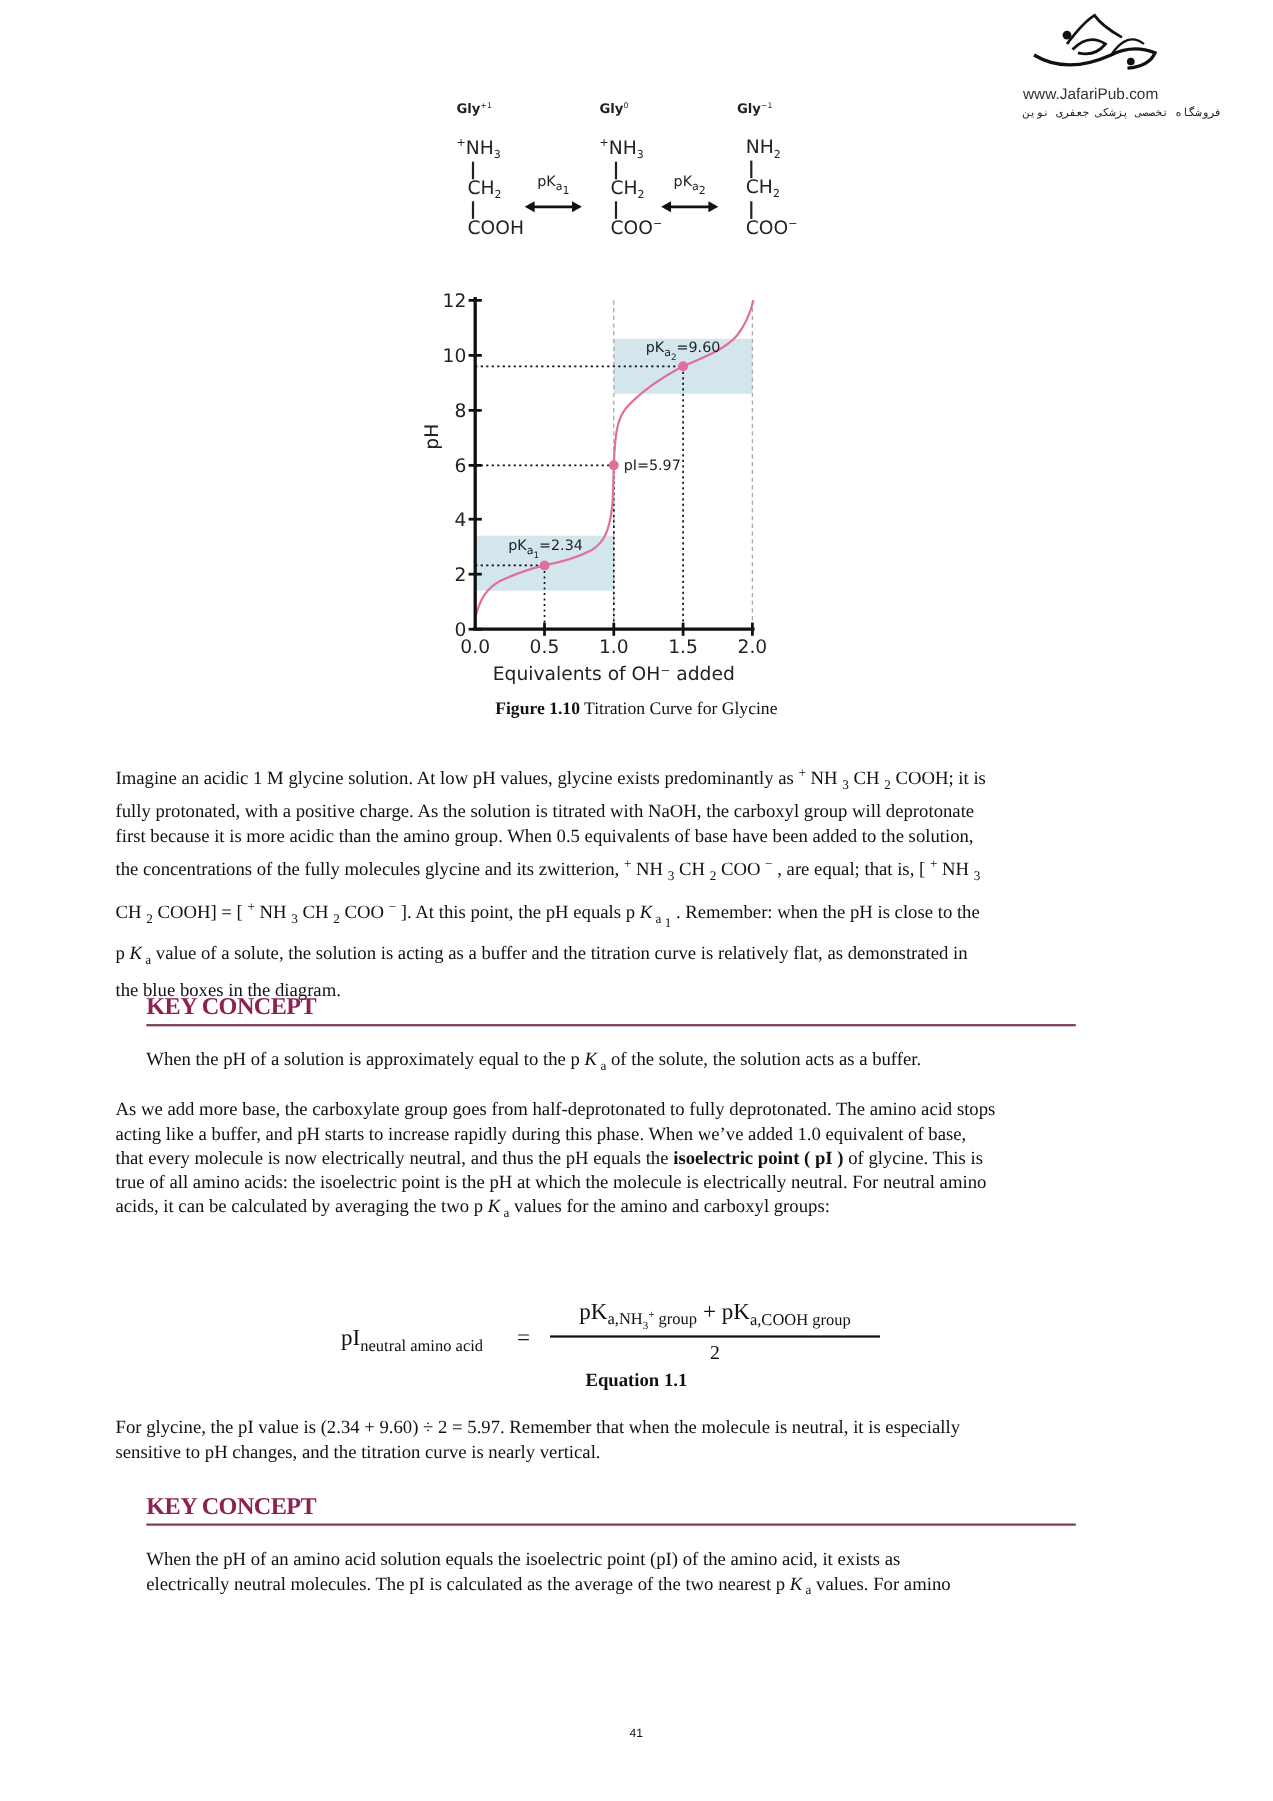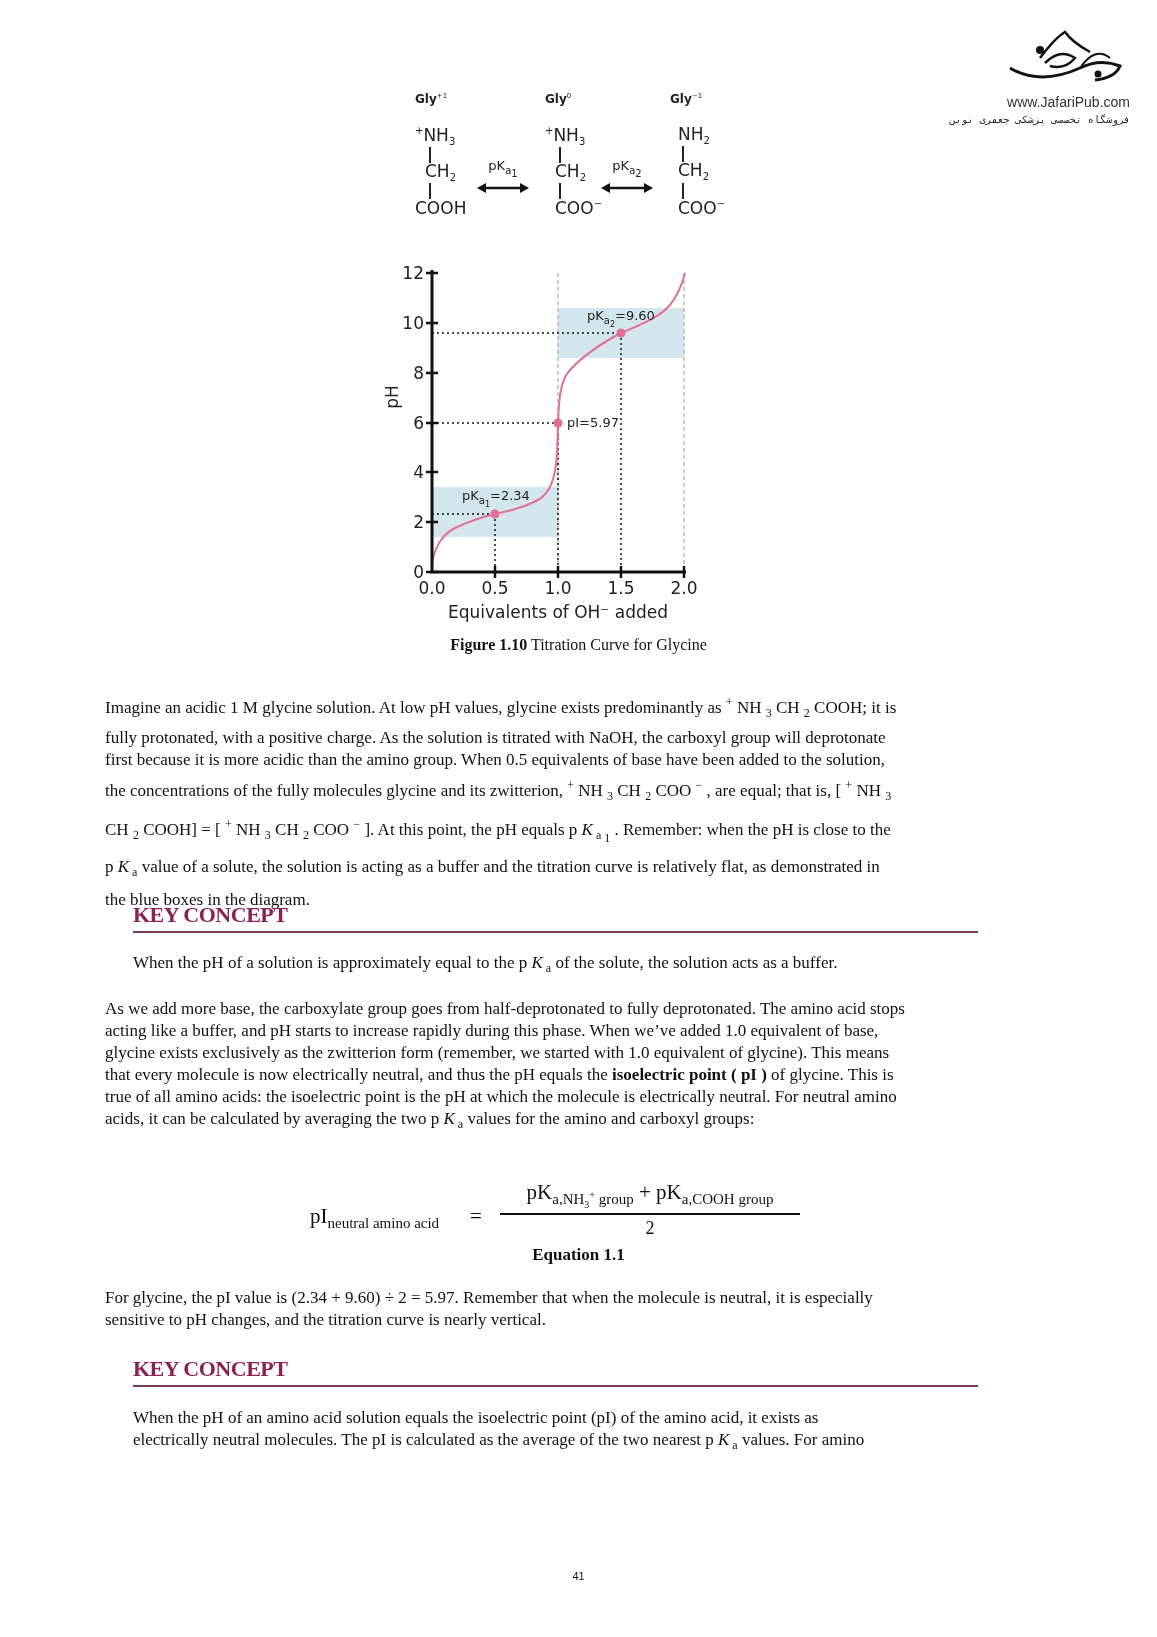--- a/index.html
+++ b/index.html
@@ -1,19 +1,19 @@
 <!DOCTYPE html>
 <html><head>
 <meta charset="utf-8">
 <style>
   html, body { margin: 0; padding: 0; background: #ffffff; }
   body { width: 1157px; height: 1637px; position: relative; overflow: hidden;
          font-family: "Liberation Serif", serif; color: #111; }
   .abs { position: absolute; }
-  .logo { left: 930px; top: 28px; width: 200px; text-align: right; }
+  .logo { left: 930px; top: 10px; width: 200px; text-align: left; }
   .logo-url { font-family: "Liberation Sans", sans-serif; font-size: 14px; color: #333; margin-top: 2px; }
   .logo-fa { font-family: Liberation Mono, monospace; font-size: 10px; color: #222; margin-top: 4px; direction: rtl; }
   .struct { font-family: "DejaVu Sans", sans-serif; color: #222; }
   .gly-label { font-size: 12px; font-weight: bold; }
   .gly-label sup { font-size: 7px; font-weight: normal; }
   .chem { font-size: 17px; line-height: 1; }
   .chem sub { font-size: 10px; }
   .chem sup { font-size: 10px; }
   .bond { width: 1.5px; height: 16px; background: #222; }
   .pka-arrow-label { font-size: 13px; }
@@ -47,21 +47,21 @@
 </div>
 
 <div class="abs struct" style="left:415px; top:92px; width:320px; height:150px;">
 
   <div class="abs" style="left:0; top:0;">
     <div class="gly-label"><span>Gly</span><sup>+1</sup></div>
     <div class="chem" style="margin-top:20px;"><sup>+</sup><span>NH</span><sub>3</sub></div>
     <div class="bond" style="margin-left:14px;"></div>
     <div class="chem" style="margin-left:10px;"><span>CH</span><sub>2</sub></div>
     <div class="bond" style="margin-left:14px;"></div>
-    <div class="chem" style="margin-left:0;"><span>COOH</span><sup></sup></div>
+    <div class="chem" style="margin-left:10px;"><span>COOH</span><sup></sup></div>
   </div>
 
   <div class="abs" style="left:62px; top:66px; width:52px; text-align:center;">
     <div class="pka-arrow-label"><span>pK</span><sub><span>a</span><sub>1</sub></sub></div>
     <svg width="52" height="12" viewBox="0 0 52 12">
         <line x1="6" y1="6" x2="46" y2="6" stroke="#111" stroke-width="2.5"></line>
         <polygon points="0,6 9,1 9,11" fill="#111"></polygon>
         <polygon points="52,6 43,1 43,11" fill="#111"></polygon>
       </svg>
   </div>
@@ -172,21 +172,20 @@
 
 <div class="abs kc" style="top:902px;">
   <div class="kc-title">KEY CONCEPT</div>
   <div class="kc-rule" style="width:845px;"></div>
 </div>
 <div class="abs kc-body" style="top:952px;"><span>When the pH of a solution is approximately equal to the p </span><i>K</i><sub style="font-size:12px;"> a</sub><span> of the solute, the solution acts as a buffer.</span></div>
 
 <div class="abs para tight" style="top:998px;">
   <div>As we add more base, the carboxylate group goes from half-deprotonated to fully deprotonated. The amino acid stops</div>
   <div>acting like a buffer, and pH starts to increase rapidly during this phase. When we’ve added 1.0 equivalent of base,</div>
-  <div>glycine exists exclusively as the zwitterion form (remember, we started with 1.0 equivalent of glycine). This means</div>
   <div><span>that every molecule is now electrically neutral, and thus the pH equals the </span><b>isoelectric point ( pI )</b><span> of glycine. This is</span></div>
   <div>true of all amino acids: the isoelectric point is the pH at which the molecule is electrically neutral. For neutral amino</div>
   <div><span>acids, it can be calculated by averaging the two p </span><i>K</i><sub> a</sub><span> values for the amino and carboxyl groups:</span></div>
 </div>
 
 <div class="abs eq">
   <div class="abs" style="left:0; top:24px;"><span>pI</span><sub style="font-size:15px;">neutral amino acid</sub></div>
   <div class="abs" style="left:160px; top:24px;">=</div>
   <div class="abs" style="left:190px; top:0; width:300px; text-align:center;">
     <div><span>pK</span><sub style="font-size:15px;"><span>a,NH</span><sub style="font-size:10px;">3</sub><sup style="font-size:10px;">+</sup><span> group</span></sub> <span>+</span> <span>pK</span><sub style="font-size:15px;">a,COOH group</sub></div>

